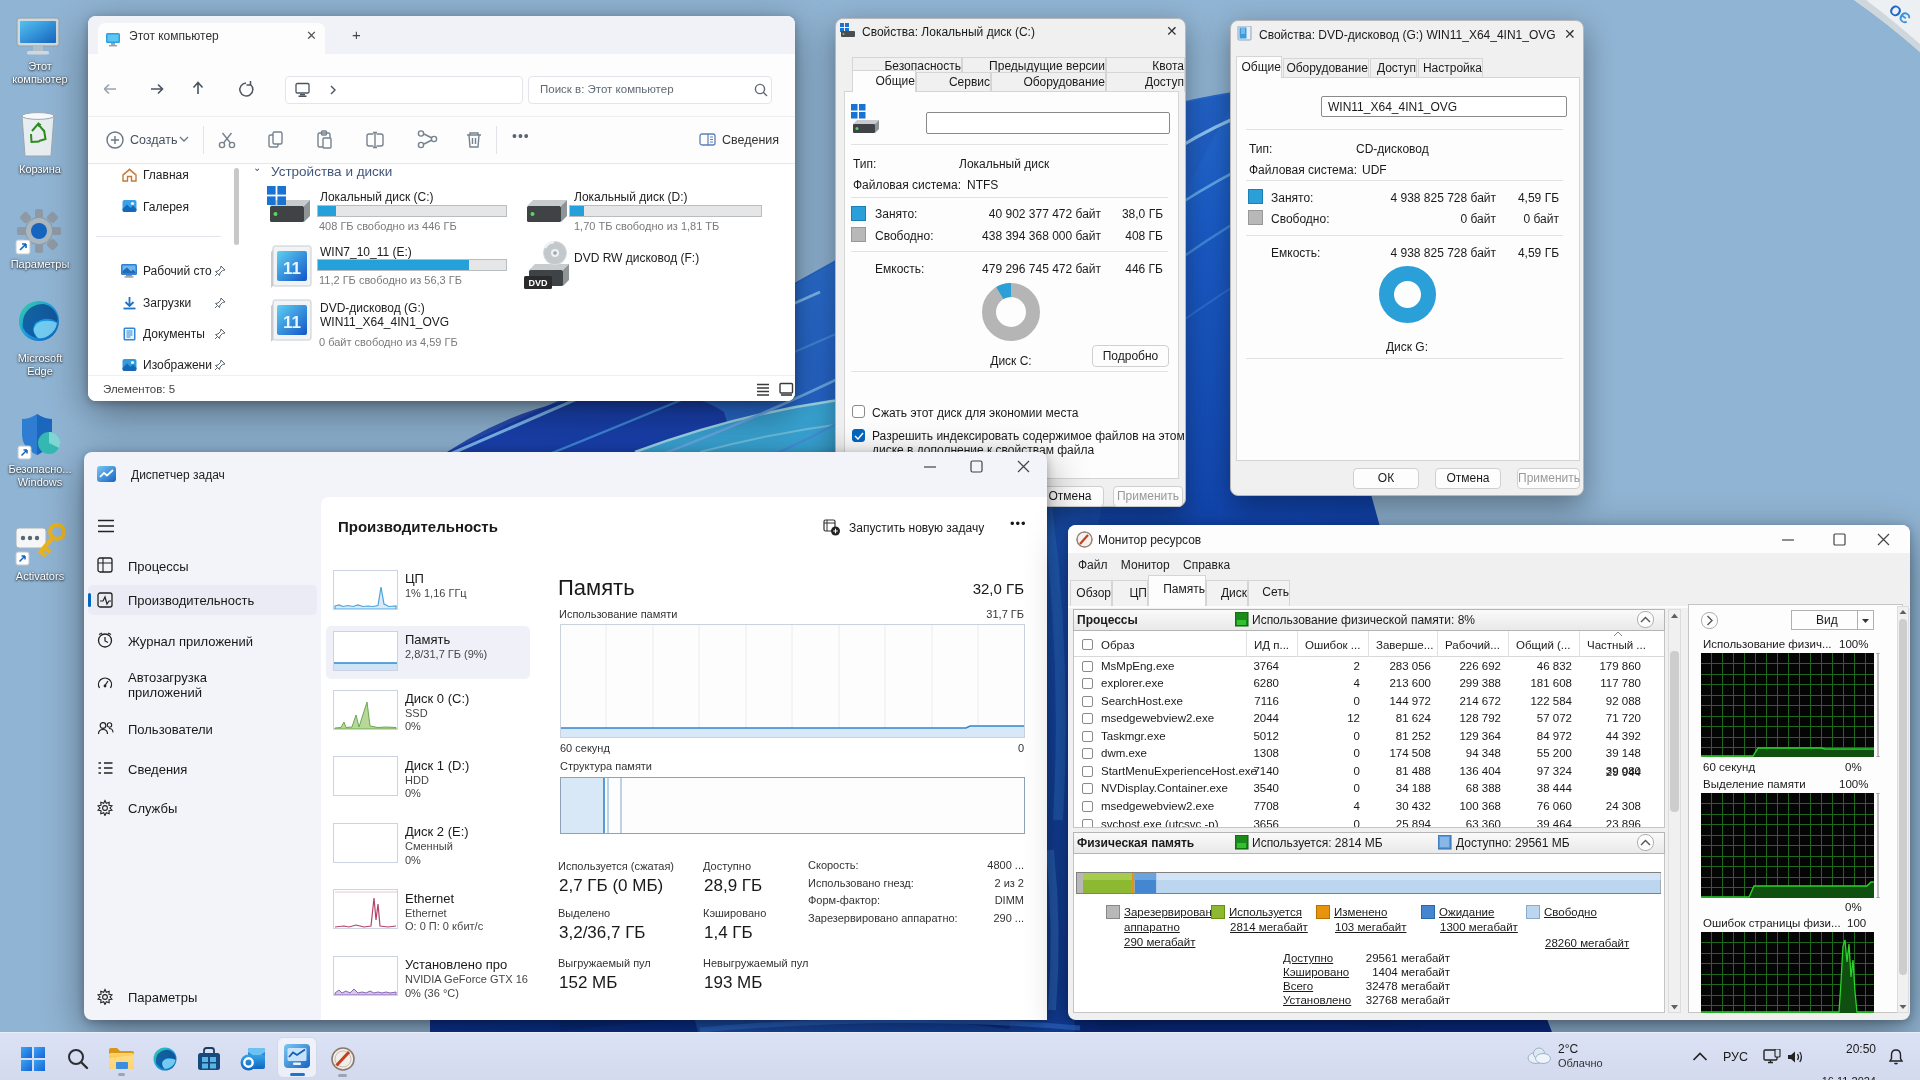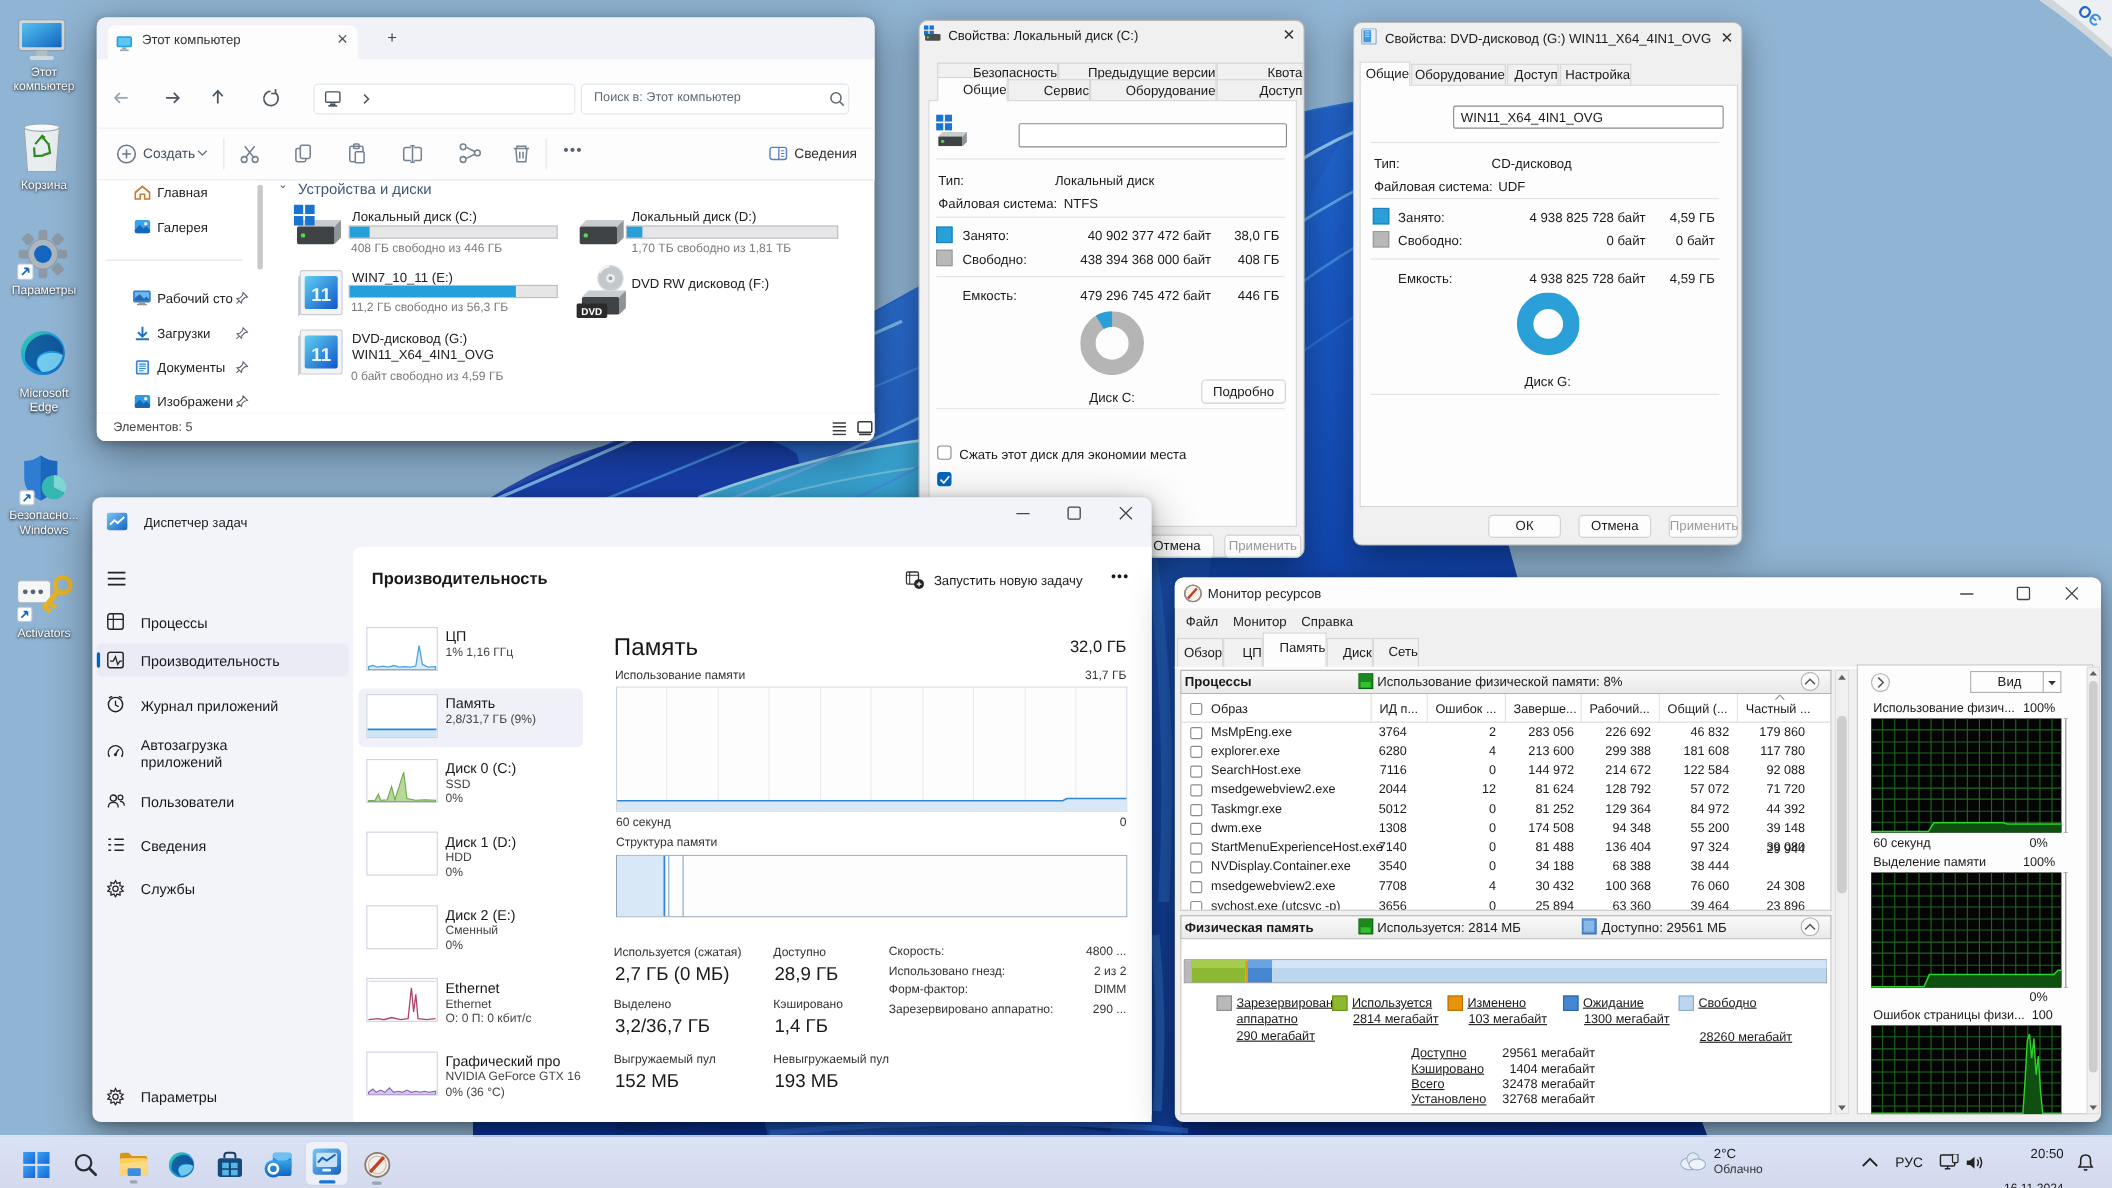--- a/index.html
+++ b/index.html
@@ -465,20 +465,21 @@
       </svg>
       <div class="drow" style="left:125px;top:335px;width:100px;text-align:center;">Диск C:</div>
       <div class="dbtn" style="left:256px;top:326px;width:77px;height:22px;line-height:20px;">Подробно</div>
       <div class="dsep" style="left:15px;top:352px;width:317px;"></div>
       <div class="abs" style="left:16px;top:386px;width:13px;height:13px;background:#fff;border:1px solid #8a8a8a;border-radius:3px;"></div>
       <div class="drow" style="left:36px;top:387px;">Сжать этот диск для экономии места</div>
       <div class="abs" style="left:16px;top:410px;width:13px;height:13px;background:#0067c0;border:1px solid #0067c0;border-radius:3px;"></div>
       <svg class="abs" style="left:18px;top:413px" width="10" height="8">
           <path d="M 1 4 L 4 7 L 9 1" stroke="#fff" stroke-width="1.5" fill="none"></path>
         </svg>
+      <div class="drow" style="left:36px;top:410px;">Разрешить индексировать содержимое файлов на этом<br>диске в дополнение к свойствам файла</div>
       <div class="dbtn" style="left:123px;top:467px;width:68px;height:21px;line-height:19px;">ОК</div>
       <div class="dbtn" style="left:200px;top:467px;width:68px;height:21px;line-height:19px;">Отмена</div>
       <div class="dbtn" style="left:277px;top:467px;width:70px;height:21px;line-height:19px;color:#9a9a9a;">Применить</div>
     </div>
   </div>
 
   <div id="gdlg" class="dlg" style="left:1230px;top:20px;width:354px;height:476px;z-index:22;">
     <svg class="abs" style="left:6px;top:5px" width="16" height="15">
       <rect x="1" y="0" width="13" height="14" rx="1" fill="#e8eef4" stroke="#8aa5c0" stroke-width="1"></rect>
       <rect x="2.5" y="1.5" width="7" height="11" fill="#3a9ade"></rect>
@@ -651,21 +652,21 @@
             <path d="M 1 37 L 10 36 L 15 37 L 22 35 L 30 37 L 37 36 L 40 8 L 42 30 L 44 14 L 46 36 L 54 37 L 62 36" fill="none" stroke="#b34469" stroke-width="1.2"></path>
             <path d="M 1 2 L 63 2" stroke="#e8c8d2" stroke-width="1"></path>
           </svg></div>
       <div class="plbl" style="left:321px;top:439px">Ethernet</div>
       <div class="psub" style="left:321px;top:455px">Ethernet</div>
       <div class="psub" style="left:321px;top:468px">О: 0 П: 0 кбит/с</div>
 
       <div class="thumb" style="left:249px;top:504px;"><svg width="63" height="38">
             <path d="M 1 36 L 5 33 L 8 36 L 12 34 L 16 36 L 20 32 L 24 36 L 28 35 L 32 36 L 36 34 L 40 36 L 44 35 L 48 36 L 52 35 L 56 36 L 62 35 L 62 38 L 1 38 Z" fill="#d5c8e8" stroke="#8864b8" stroke-width="1"></path>
           </svg></div>
-      <div class="plbl" style="left:321px;top:505px">Графический про</div>
+      <div class="plbl" style="left:321px;top:505px">Установлено про</div>
       <div class="psub" style="left:321px;top:521px">NVIDIA GeForce GTX 16</div>
       <div class="psub" style="left:321px;top:535px">0%  (36 °C)</div>
     </div>
 
     <div id="tmmain">
       <div class="abs" style="left:474px;top:123px;font-size:22px;color:#191919">Память</div>
       <div class="abs" style="left:790px;top:128px;width:150px;text-align:right;font-size:15px;color:#191919">32,0 ГБ</div>
       <div class="abs" style="left:475px;top:156px;font-size:11px;color:#333">Использование памяти</div>
       <div class="abs" style="left:840px;top:156px;width:100px;text-align:right;font-size:11px;color:#333">31,7 ГБ</div>
       <svg class="abs" style="left:476px;top:172px" width="465" height="114">

